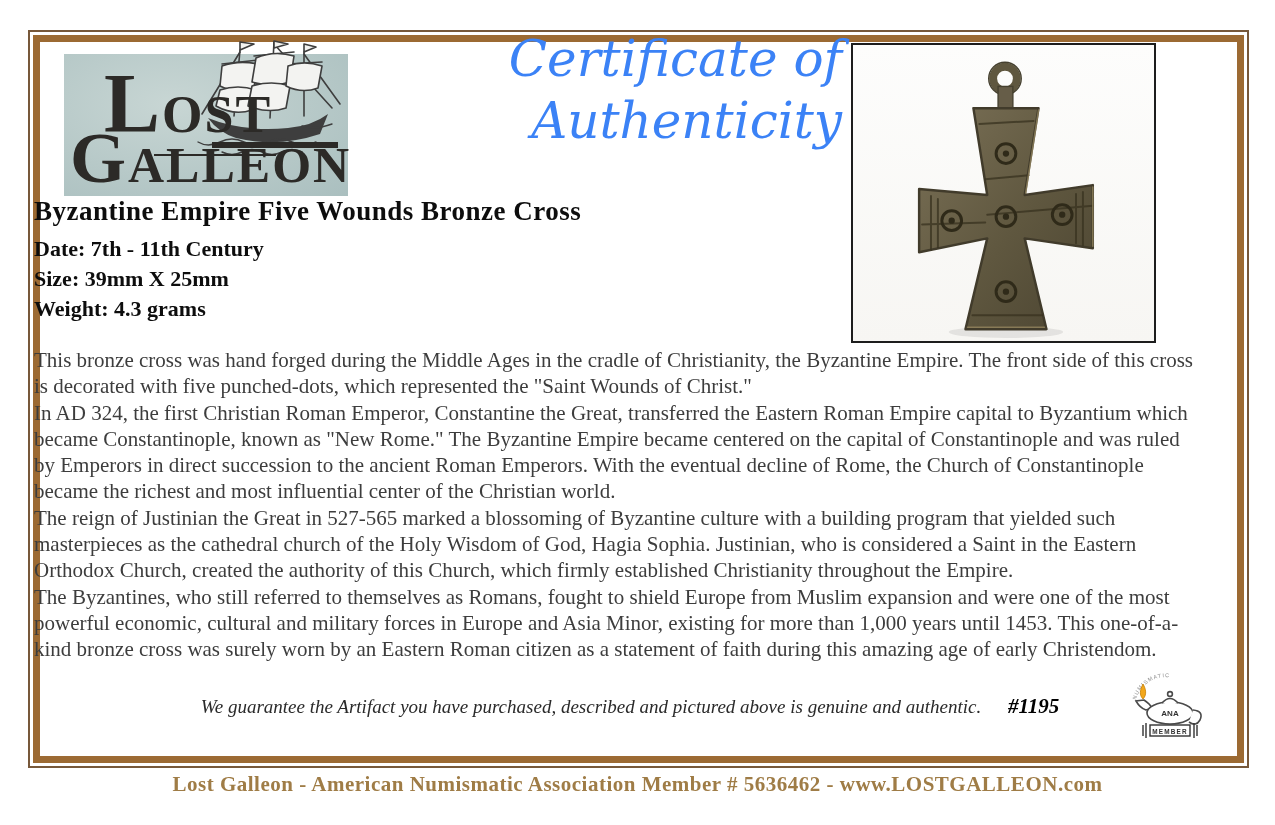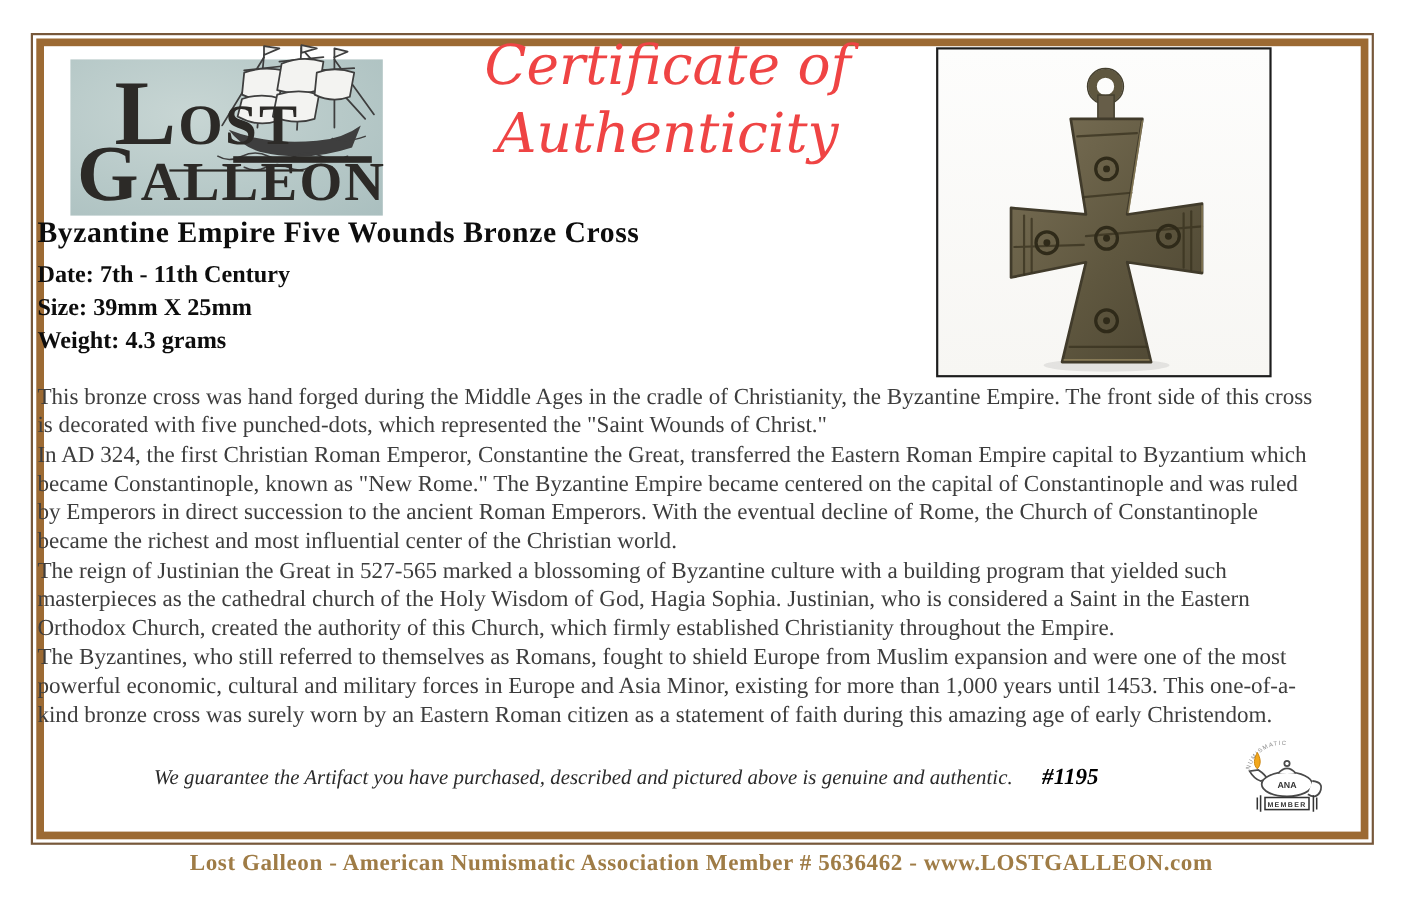--- a/index.html
+++ b/index.html
@@ -21,42 +21,42 @@
   .logo-lost{left:40px;top:16px;font-size:52px;}
   .logo-lost::first-letter{font-size:84px;line-height:0.8;}
   .logo-galleon{left:6px;top:74px;font-size:50px;}
   .logo-galleon::first-letter{font-size:72px;line-height:0.85;}
   .logo-bar{position:absolute;left:148px;top:88px;width:126px;height:6px;
             background:#2c2a27;z-index:2;
             box-shadow:-60px 10px 0 -2px #2c2a27;}
   .ship{position:absolute;left:118px;top:-16px;z-index:1;}
 
   
-  .title{position:absolute;left:372px;top:28px;width:470px;text-align:center;
+  .title{position:absolute;left:372px;top:28px;width:470px;text-align:right;
          font-family:"DejaVu Serif","Liberation Serif",serif;font-style:italic;
-         font-size:50px;line-height:62px;color:#ef4444;}
+         font-size:50px;line-height:62px;color:#3b82f6;}
 
   
   .photo{position:absolute;left:851px;top:43px;width:305px;height:300px;
          box-sizing:border-box;border:2px solid #1d1d1d;
          background:linear-gradient(180deg,#fdfdfc 0%,#f7f6f3 100%);}
 
   
   .art-heading{position:absolute;left:34px;top:196px;font-size:27px;font-weight:bold;
                color:#0d0d0d;letter-spacing:0.5px;text-align:center;}
   .art-details{position:absolute;left:34px;top:234px;font-size:22px;font-weight:bold;
                color:#0d0d0d;line-height:30px;}
 
   
   .body-text{position:absolute;left:34px;top:347px;width:1164px;
              font-size:21px;line-height:26.3px;color:#3d3d3d;}
   .body-text p{margin:0;}
 
   
-  .guarantee{position:absolute;left:140px;top:694px;width:980px;text-align:left;
+  .guarantee{position:absolute;left:140px;top:694px;width:980px;text-align:center;
              font-style:italic;font-size:19px;color:#2a2a2a;white-space:nowrap;}
   .cert-number{font-weight:bold;font-size:21px;margin-left:22px;color:#000;
                font-style:italic;}
   .ana-logo{position:absolute;left:1122px;top:672px;}
 
   
   .footer{position:absolute;left:0;top:772px;width:1275px;text-align:center;
           font-size:21px;font-weight:bold;color:#9f7c46;letter-spacing:0.5px;}
 </style>
 </head>

